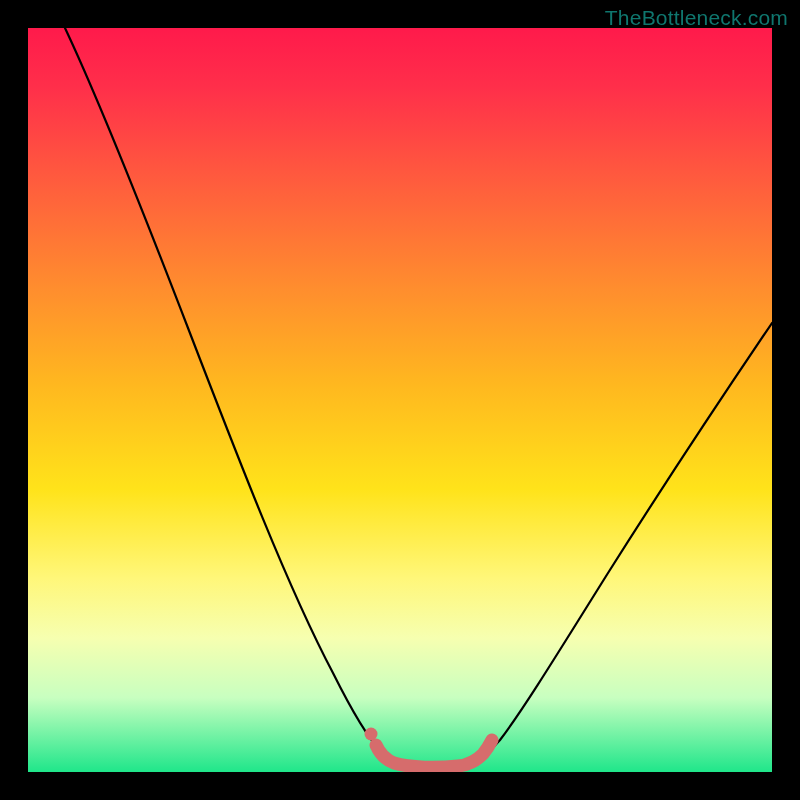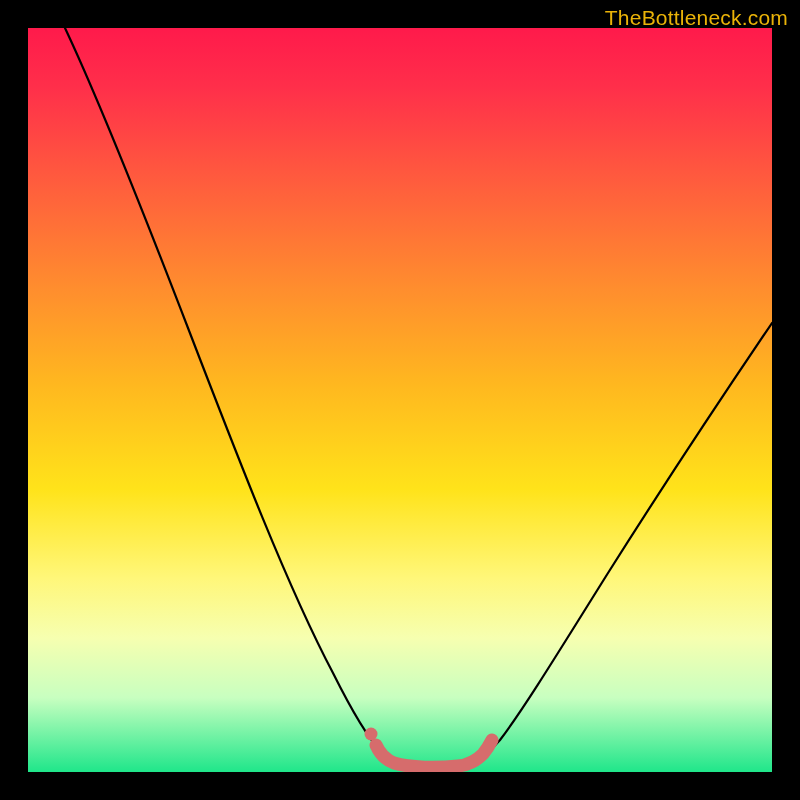--- a/index.html
+++ b/index.html
@@ -44,21 +44,21 @@
       #fff77a 74%,
       #f6ffb0 82%,
       #c8ffc0 90%,
       #1fe68a 100%
     );
   }
   .watermark {
     position: absolute;
     top: 6px;
     right: 12px;
-    color: #eab308;
+    color: #0f766e;
     font-size: 21px;
     font-weight: 500;
     letter-spacing: 0.2px;
     user-select: none;
   }
   svg.curve {
     position: absolute;
     left: 0;
     top: 0;
     width: 100%;

